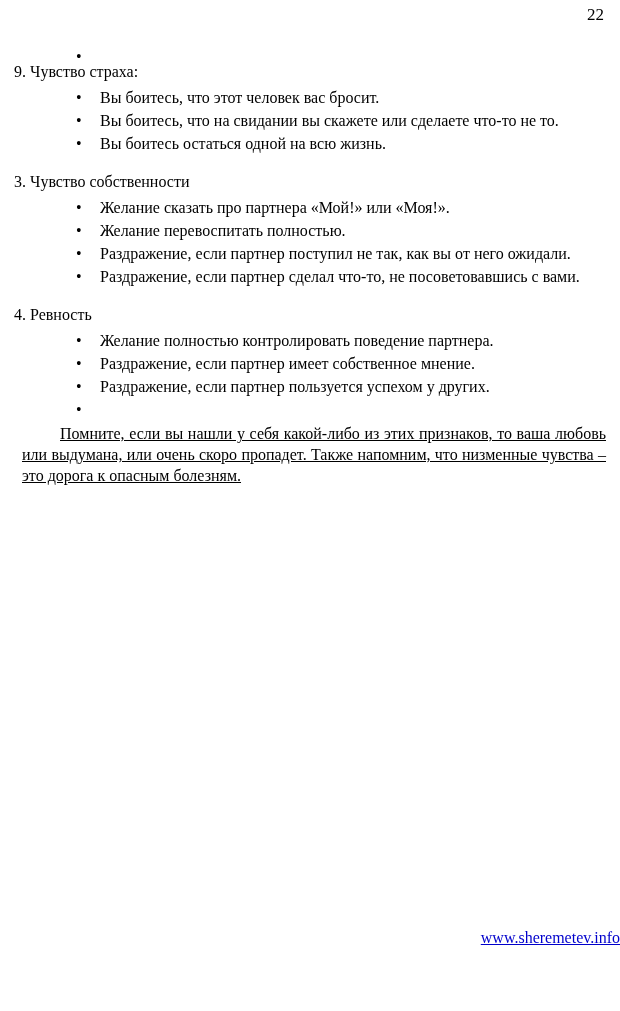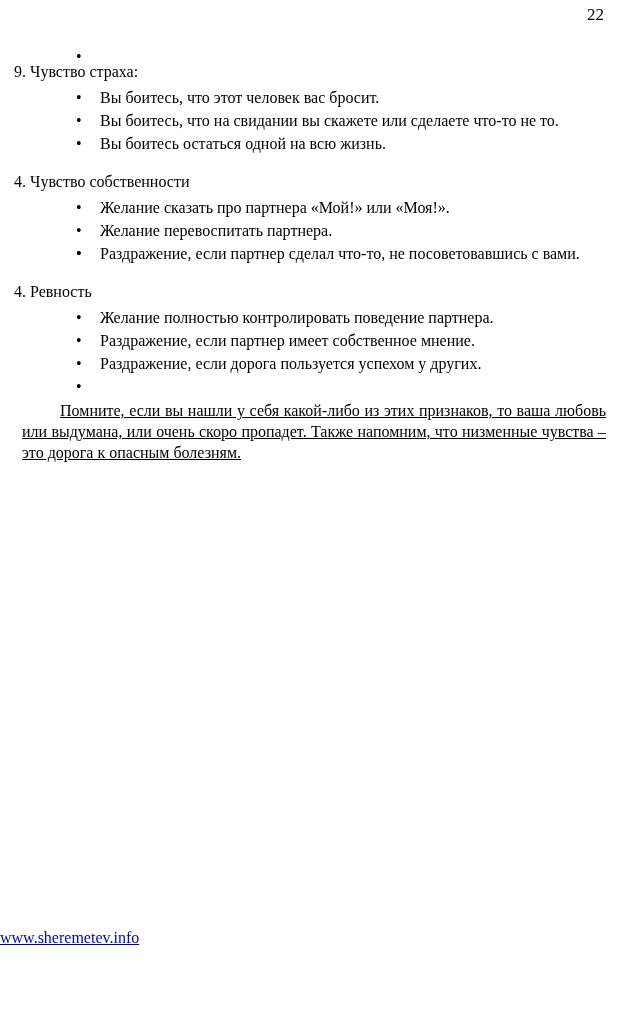--- a/index.html
+++ b/index.html
@@ -54,21 +54,21 @@
     margin: 26px 0 0 8px;
     text-align: justify;
     text-indent: 38px;
     text-decoration: underline;
   }
   .footer {
     position: absolute;
     bottom: 6px;
     left: 0;
     right: 0;
-    text-align: left;
+    text-align: right;
   }
   .footer-link {
     color: #0000cc;
     text-decoration: underline;
     font-size: 16px;
     cursor: pointer;
   }
 </style>
 </head>
 <body>
@@ -94,52 +94,53 @@
       <li class="bullet-item">
         <span class="bullet-marker">•</span>
         <span>Вы боитесь, что на свидании вы скажете или сделаете что-то не то.</span>
       </li>
       <li class="bullet-item">
         <span class="bullet-marker">•</span>
         <span>Вы боитесь остаться одной на всю жизнь.</span>
       </li>
     </ul>
 
-    <p class="section-heading">4. Чувство собственности</p>
+    <p class="section-heading">3. Чувство собственности</p>
     <ul class="bullet-list">
       <li class="bullet-item">
         <span class="bullet-marker">•</span>
         <span>Желание сказать про партнера «Мой!» или «Моя!».</span>
       </li>
       <li class="bullet-item">
         <span class="bullet-marker">•</span>
-        <span>Желание перевоспитать партнера.</span>
+        <span>Желание перевоспитать полностью.</span>
       </li>
       <li class="bullet-item">
         <span class="bullet-marker">•</span>
+        <span>Раздражение, если партнер поступил не так, как вы от него ожидали.</span>
       </li>
       <li class="bullet-item">
         <span class="bullet-marker">•</span>
         <span>Раздражение, если партнер сделал что-то, не посоветовавшись с вами.</span>
       </li>
     </ul>
 
     <p class="section-heading">4.  Ревность</p>
     <ul class="bullet-list">
       <li class="bullet-item">
         <span class="bullet-marker">•</span>
         <span>Желание полностью контролировать поведение партнера.</span>
       </li>
       <li class="bullet-item">
         <span class="bullet-marker">•</span>
         <span>Раздражение, если партнер имеет собственное мнение.</span>
       </li>
       <li class="bullet-item">
         <span class="bullet-marker">•</span>
-        <span>Раздражение, если дорога пользуется успехом у других.</span>
+        <span>Раздражение, если партнер пользуется успехом у других.</span>
       </li>
       <li class="bullet-item">
         <span class="bullet-marker">•</span>
       </li>
     </ul>
 
     <p class="closing">Помните, если вы нашли у себя какой-либо из этих признаков, то ваша любовь или выдумана, или очень скоро пропадет. Также напомним, что низменные чувства – это дорога к опасным болезням.</p>
 
   </div>
 

